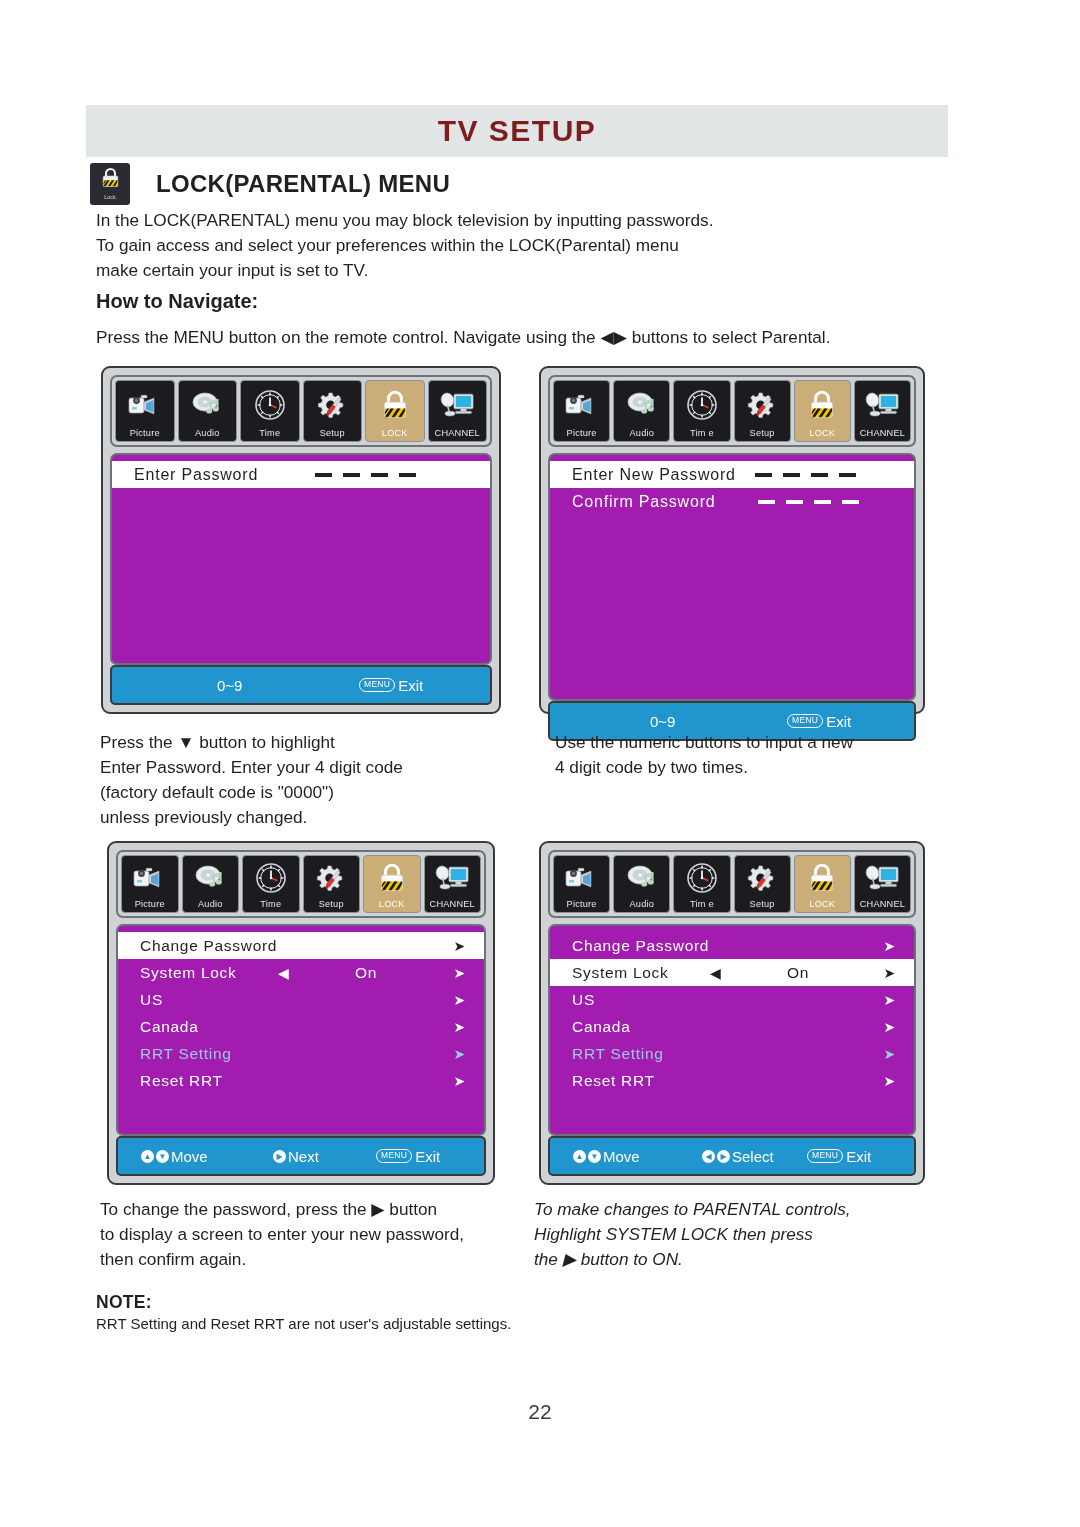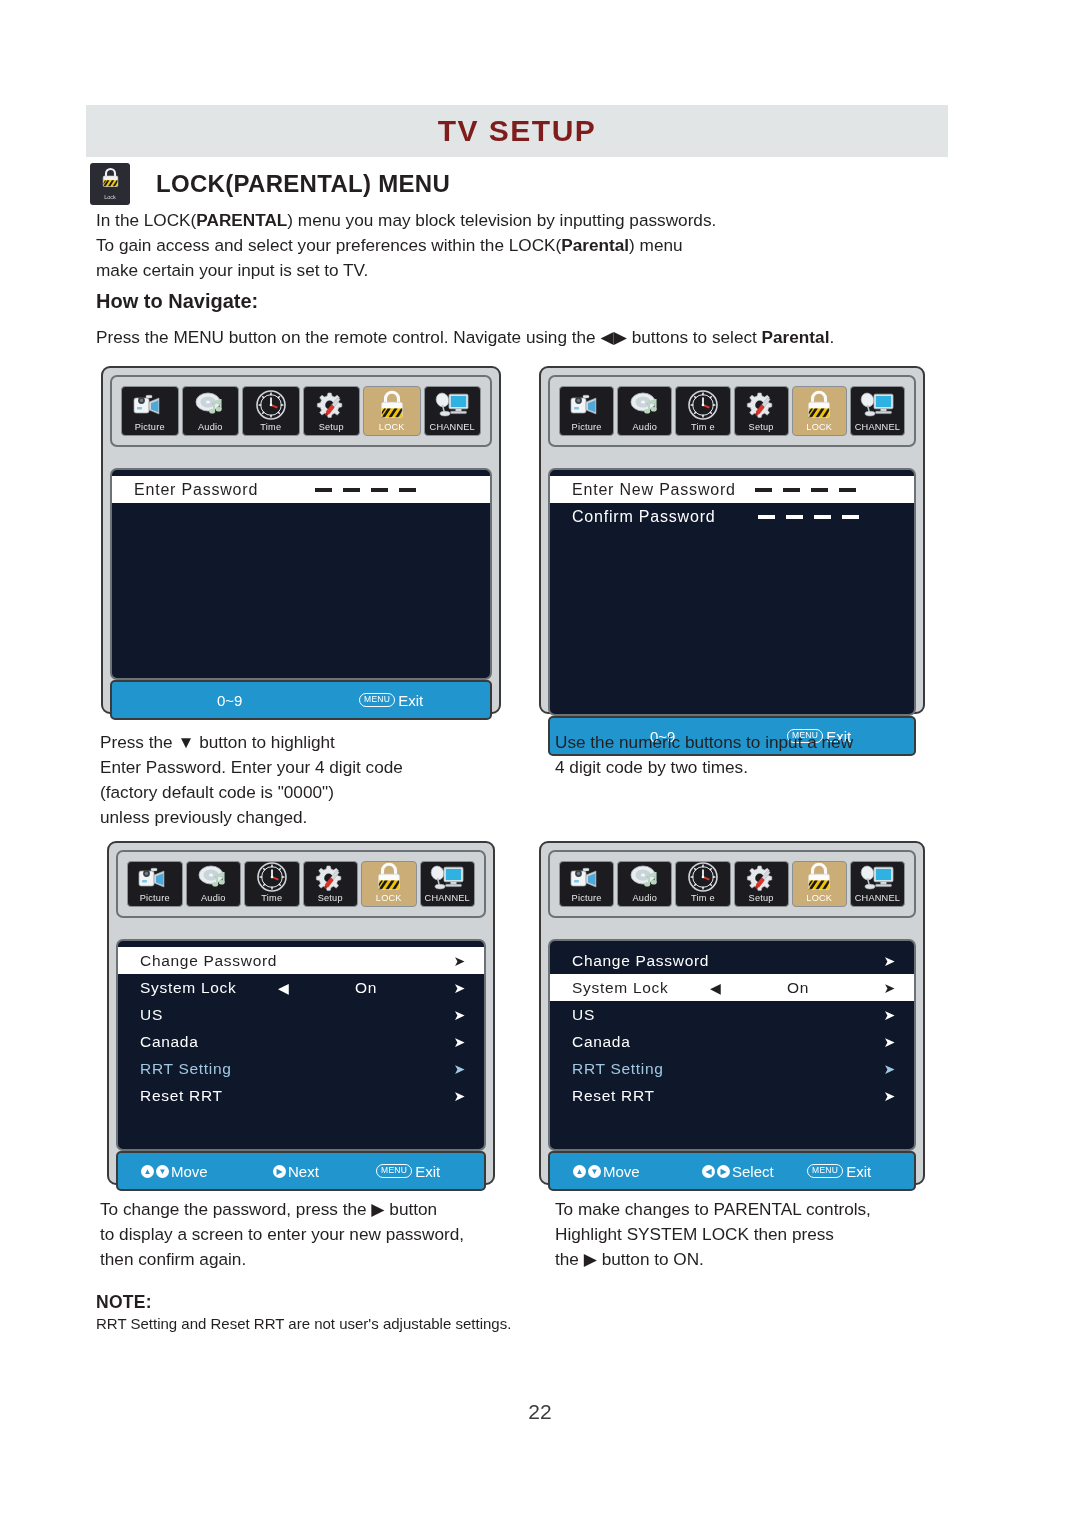--- a/index.html
+++ b/index.html
@@ -55,21 +55,21 @@
   }
 
   
   .para {
     position: absolute;
     font-size: 17.2px;
     line-height: 25px;
     color: #231f20;
     white-space: pre-line;
   }
-  .para b { font-weight: bold; }
+  .para b { font-weight: normal; }
 
   .intro { left: 96px; top: 208px; width: 800px; }
   .howto-label {
     position: absolute; left: 96px; top: 290px;
     font-size: 20px; font-weight: bold;
   }
   .howto-text { left: 96px; top: 325px; width: 830px; }
 
   
   .osd {
@@ -78,21 +78,21 @@
     border: 2px solid #3a3a3a;
     border-radius: 9px;
     padding: 7px;
     box-sizing: border-box;
   }
   .osd-tabs {
     display: flex;
     background: #cfd3d6;
     border: 2px solid #6d7276;
     border-radius: 7px;
-    padding: 9px;
+    padding: 3px;
     box-sizing: border-box;
     gap: 3px;
   }
   .tab {
     flex: 1;
     background: #1c1c20;
     border: 1px solid #8a9096;
     border-radius: 4px;
     display: flex; flex-direction: column;
     align-items: center; justify-content: flex-end;
@@ -109,24 +109,24 @@
   .tab .tab-label {
     font-size: 9.2px;
     color: #e9e9e9;
     letter-spacing: 0.2px;
     line-height: 11px;
     white-space: nowrap;
   }
   .tab.active .tab-label { color: #ffffff; }
 
   .osd-body {
-    background: #0f172a;
+    background: #a21caf;
     border: 2px solid #6d7276;
     border-radius: 7px;
-    margin-top: 21px;
+    margin-top: 6px;
     box-sizing: border-box;
     overflow: hidden;
     position: relative;
     padding-top: 6px;
   }
   .osd-foot {
     background: #2196ce;
     border: 2px solid #3a3a3a;
     border-radius: 5px;
     height: 40px;
@@ -800,21 +800,21 @@
       <span class="foot-cell" style="left:257px;">
         <span class="menu-pill">MENU</span>
         <span>Exit</span>
       </span>
     </div>
   </div>
 
   <div class="cap" style="left:100px; top:1197px; width:430px;">To change the password, press the ▶ button
 to display a screen to enter your new password,
 then confirm again.</div>
-  <div class="cap" style="left:555px; top:1197px; width:400px;">To make changes to PARENTAL controls,
+  <div class="cap" style="left:534px; top:1197px; width:400px;font-style:italic;">To make changes to PARENTAL controls,
 Highlight SYSTEM LOCK then press
 the ▶ button to ON.</div>
 
   <div class="note-label">NOTE:</div>
   <div class="note-text">RRT Setting and Reset RRT are not user's adjustable settings.</div>
 
   <div class="page-num">22</div>
 </div>
 
 </body></html>

